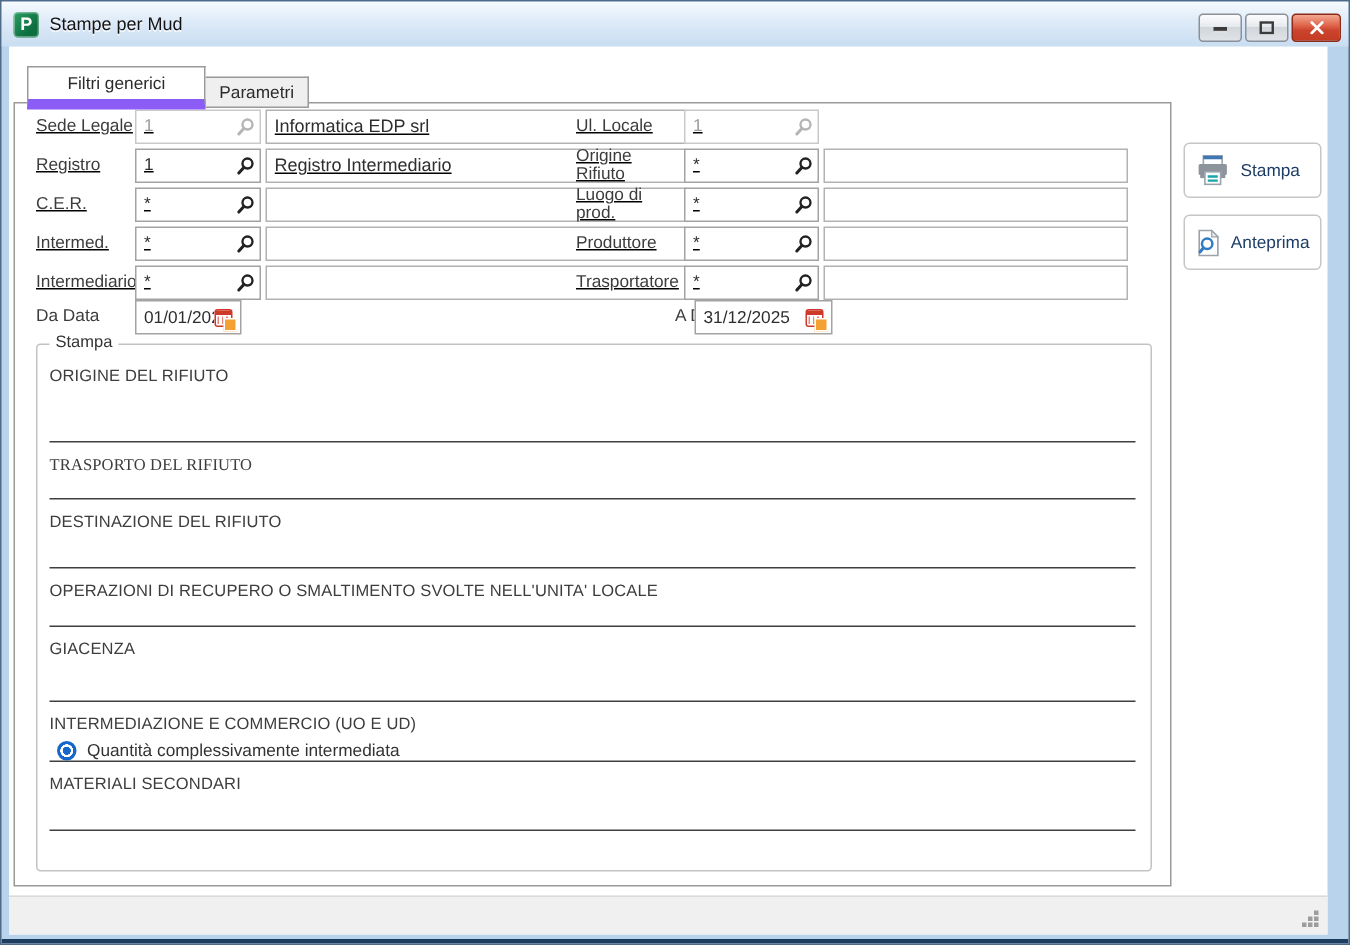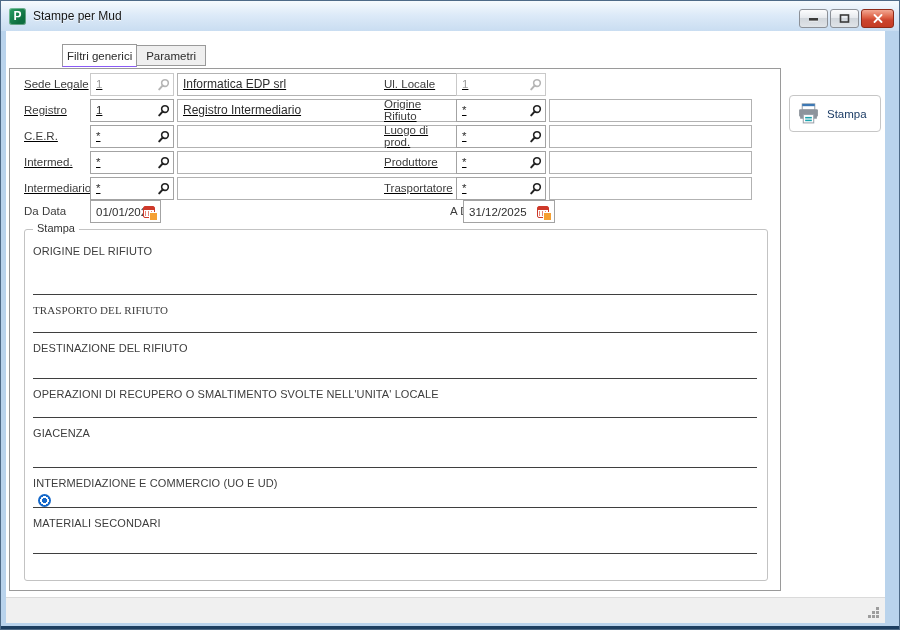--- a/index.html
+++ b/index.html
@@ -24,21 +24,21 @@
     background:linear-gradient(#fcfcfd,#e7eaee 45%,#d0d5db 46%,#e0e4e8);
     display:flex;align-items:center;justify-content:center;}
   .wbtn.close{width:33px;border-color:#8e2a18;
     background:linear-gradient(#f2a792,#de6448 42%,#cc442e 60%,#c43b24);}
   
   .client{position:absolute;left:5px;top:30px;width:879px;height:592px;background:#fff;}
   
   .tabstrip{position:absolute;left:12px;top:13px;display:flex;align-items:flex-end;z-index:3;}
   .tab{font-size:11.5px;color:#2b2b2b;border:1px solid #9a9a9a;padding:4px 9px 3px;
     background:#efefef;margin-right:0;}
-  .tab.active{background:#fff;padding:5px 4px 4px;border-bottom:1px solid #8b5cf6;margin-bottom:-1px;z-index:4;margin-left:44px;}
+  .tab.active{background:#fff;padding:5px 26px 4px;border-bottom:7px solid #8b5cf6;margin-bottom:-1px;z-index:4;}
   .tab.inactive{border-left:none;}
   
   .tabpage{position:absolute;left:3px;top:37px;width:772px;height:523px;border:1px solid #9a9a9a;background:#fff;}
   
   .fcol{position:absolute;top:2px;display:flex;flex-direction:column;}
   .fcol.left{left:14px;width:434px;}
   .fcol.right{left:374px;width:368px;}
   .frow{height:26px;display:flex;align-items:center;text-decoration:underline;}
   .flbl{font-size:11.5px;color:#3c3c3c;flex:0 0 auto;}
   .fcol.left .flbl{width:66px;}
@@ -275,20 +275,21 @@
           <div class="section s3">
             <div class="sec-title">OPERAZIONI DI RECUPERO O SMALTIMENTO SVOLTE NELL'UNITA' LOCALE</div>
           </div>
           <div class="section s4">
             <div class="sec-title">GIACENZA</div>
           </div>
           <div class="section s5">
             <div class="sec-title">INTERMEDIAZIONE E COMMERCIO (UO E UD)</div>
             <div class="radio-row">
               <span class="radio"></span>
+              <span class="radio-label">Quantità complessivamente intermediata</span>
             </div>
           </div>
           <div class="section s6">
             <div class="sec-title">MATERIALI SECONDARI</div>
           </div>
         </div>
       </div>
     </div>
 
     <div class="action btn-stampa">
@@ -297,18 +298,27 @@
         <rect x="5" y="0.8" width="12" height="2.2" fill="#3d78b4"></rect>
         <rect x="2" y="6" width="18" height="7" rx="1" fill="#8d949c"></rect>
         <rect x="3" y="12" width="4.5" height="3" fill="#8d949c"></rect>
         <rect x="14.5" y="12" width="4.5" height="3" fill="#8d949c"></rect>
         <rect x="6" y="11" width="10" height="8" fill="#fff" stroke="#9aa2ab"></rect>
         <line x1="7.8" y1="14" x2="14.2" y2="14" stroke="#1ba3ae" stroke-width="1.5"></line>
         <line x1="7.8" y1="16.6" x2="14.2" y2="16.6" stroke="#1ba3ae" stroke-width="1.5"></line>
       </svg>
       <span>Stampa</span>
     </div>
+    <div class="action btn-anteprima">
+      <svg width="20" height="22" viewBox="0 0 20 22">
+        <path d="M3 1 h10 l5 5 v15 h-15 z" fill="#fff" stroke="#9aa2ab" stroke-width="1.3"></path>
+        <path d="M13 1 l5 5 h-5 z" fill="#e8ecef" stroke="#9aa2ab" stroke-width="1"></path>
+        <circle cx="9.4" cy="11.6" r="4.2" fill="none" stroke="#2f7bc4" stroke-width="2"></circle>
+        <line x1="6.4" y1="14.8" x2="3.6" y2="18.2" stroke="#2f7bc4" stroke-width="2.4" stroke-linecap="round"></line>
+      </svg>
+      <span>Anteprima</span>
+    </div>
 
     <div class="statusbar">
       <div class="grip"></div>
     </div>
   </div>
 </div>
 
 </body></html>

